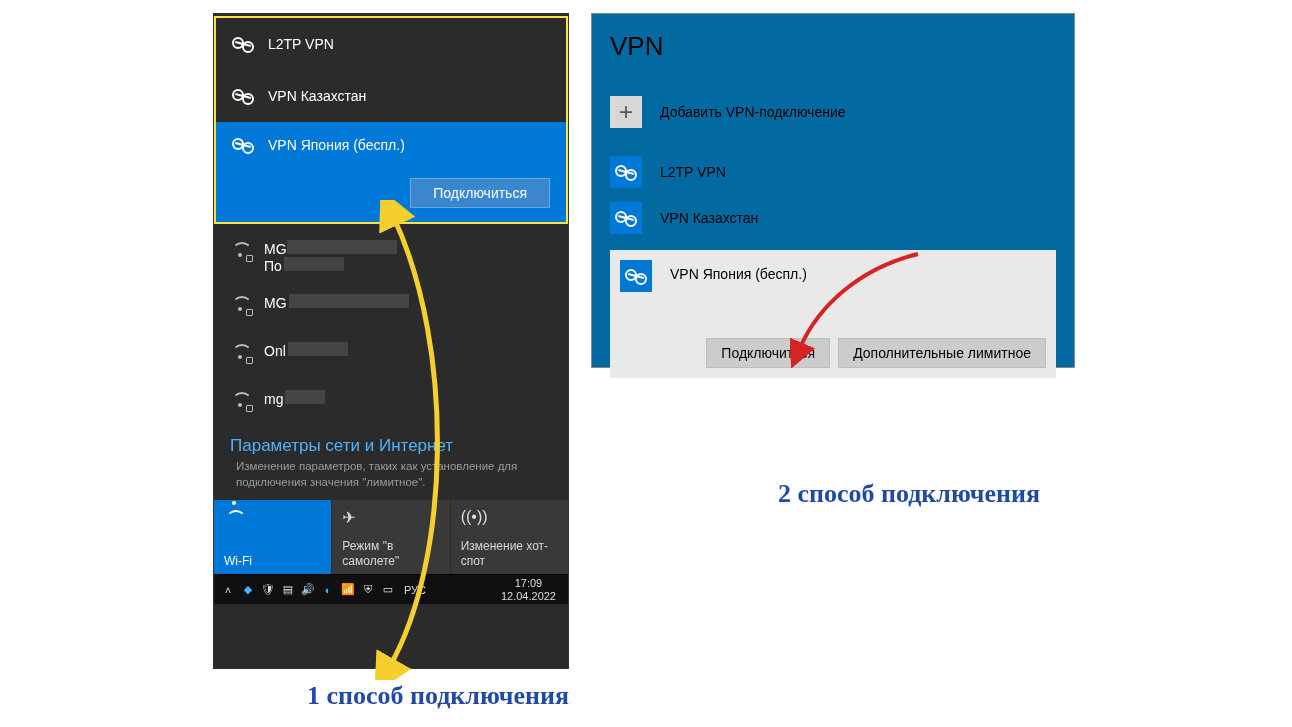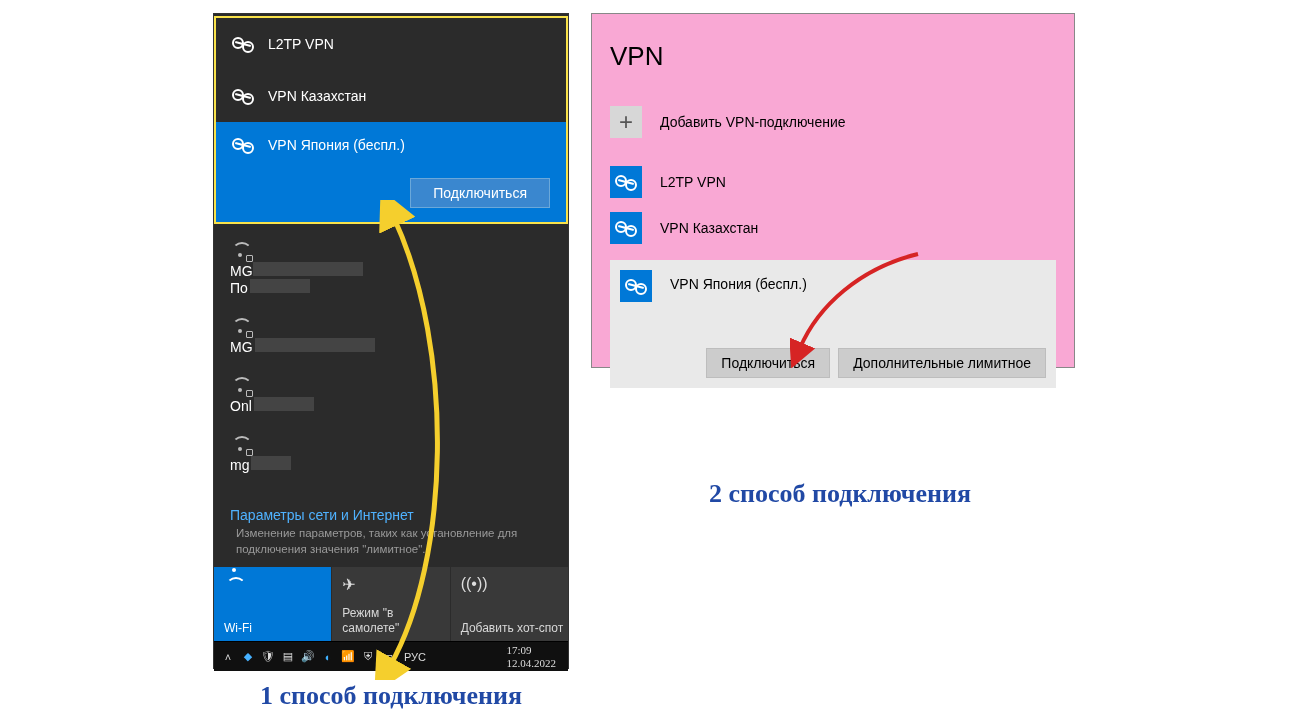--- a/index.html
+++ b/index.html
@@ -37,49 +37,49 @@
   .btn-connect-dark {
     background: #3a87cf;
     border: 1px solid #6aa8da;
     color: #fff;
     padding: 6px 22px;
     font-size: 14px;
     margin-top:8px;
   }
   .wifi-list { padding: 6px 0 0 0; }
   .wifi-item {
-    display:flex; align-items:flex-start; gap:2px;
-    padding: 10px 16px; min-height:48px;flex-direction:column;
+    display:flex; align-items:flex-start; gap:14px;
+    padding: 10px 16px; min-height:48px;
   }
   .wifi-item .masked {
     display:inline-block; background:#444; height:14px;
   }
   .net-settings {
     padding: 8px 16px 10px 16px;
   }
-  .net-settings .title { color:#4fb2ff; font-size:14px;margin-top:16px; }
+  .net-settings .title { color:#4fb2ff; font-size:17px; }
   .net-settings .desc { color:#9a9a9a; font-size:11.5px; line-height:1.35; margin-top:3px;margin-left:6px; }
   .tiles {
     display:flex; height:74px;
   }
   .tile {
     flex:1 1 0; padding:8px 10px;
     font-size:12px; color:#d8d8d8;
     position:relative; background:#393939;
   }
   .tile.active { background:#0078d7; color:#fff; }
   .tile + .tile { border-left:1px solid #2b2b2b; }
   .tile .t-label { position:absolute; bottom:6px; left:10px; line-height:1.2; }
   .taskbar {
     height:30px; background:#101010; border-top:1px solid #000;
     display:flex; align-items:center; padding:0 6px;
     font-size:11px; color:#ddd; gap:4px;
   }
   .taskbar .spacer { flex:1; }
-  .taskbar .clock { text-align:left; line-height:1.1; padding:0 6px; font-size:11px;font-family:Liberation Serif, serif;}
+  .taskbar .clock { text-align:center; line-height:1.1; padding:0 6px; font-size:11px;}
   .taskbar .tb-icon { width:16px; height:16px; display:flex; align-items:center; justify-content:center; }
 
   
   .icon-vpn {
     width:22px; height:22px; position:relative; flex:0 0 22px;
   }
   .icon-vpn::before, .icon-vpn::after {
     content:""; position:absolute; border:2px solid currentColor; border-radius:50%;
   }
   .icon-vpn::before { width:8px; height:8px; left:0; top:4px; }
@@ -113,41 +113,41 @@
     border:1.5px solid currentColor; border-radius:1px; background:#2b2b2b;
   }
   .plane-glyph { font-size:16px; color:#ddd; }
   .hotspot-glyph { font-size:16px; color:#ddd; }
 
   
   .settings {
     position:absolute; left:591px; top:13px;
     width:484px; height:355px;
     border:1px solid #888;
-    background:#f9a8d4; color:#000;
-    padding: 27px 18px 14px 18px;
+    background:#0369a1; color:#000;
+    padding: 17px 18px 14px 18px;
   }
   .settings h1 { font-weight:400; font-size:26px; margin-bottom:28px; }
   .s-item {
     display:flex; align-items:center; gap:18px;
     padding:6px 0; margin: 2px 0;
     font-size:14px;
   }
   .s-item.selected { background:#e9e9e9; padding:10px; margin-top:10px; flex-wrap:wrap;}
   .s-item.selected .label { align-self:flex-start; margin-top:6px; }
   .s-actions { width:100%; display:flex; justify-content:flex-end; gap:8px; flex-wrap:wrap; padding-top:28px;}
   .s-btn {
     background:#ccc; border:1px solid #bdbdbd; color:#000;
     padding:6px 14px; font-size:14px;
   }
   .s-actions .row2 { width:100%; display:flex; justify-content:flex-end; margin-top:6px;}
 
   
   .caption {
-    position:absolute; text-align:center;
+    position:absolute; text-align:right;
     color:#2149a5; font-weight:600; font-size:26px; line-height:1.2;
     font-family: Georgia, "Times New Roman", serif;
   }
   .caption.left { left:213px; width:356px; top:680px; }
   .caption.right{ left:640px; width:400px; top:478px; }
 
   
   svg.anno { position:absolute; pointer-events:none; }
 
 </style>
@@ -218,21 +218,21 @@
     <div class="tile active">
       <span class="wifi-glyph" style="color:#fff"></span>
       <div class="t-label">Wi-Fi</div>
     </div>
     <div class="tile">
       <span class="plane-glyph">✈</span>
       <div class="t-label">Режим "в самолете"</div>
     </div>
     <div class="tile">
       <span class="hotspot-glyph">((•))</span>
-      <div class="t-label">Добавить хот-спот</div>
+      <div class="t-label">Изменение хот-спот</div>
     </div>
   </div>
 
   <div class="taskbar">
     <span class="tb-icon">˄</span>
     <span class="tb-icon" style="color:#46b1ff">◆</span>
     <span class="tb-icon">🛡</span>
     <span class="tb-icon">▤</span>
     <span class="tb-icon">🔊</span>
     <span class="tb-icon" style="color:#3fb1ff">◐</span>

